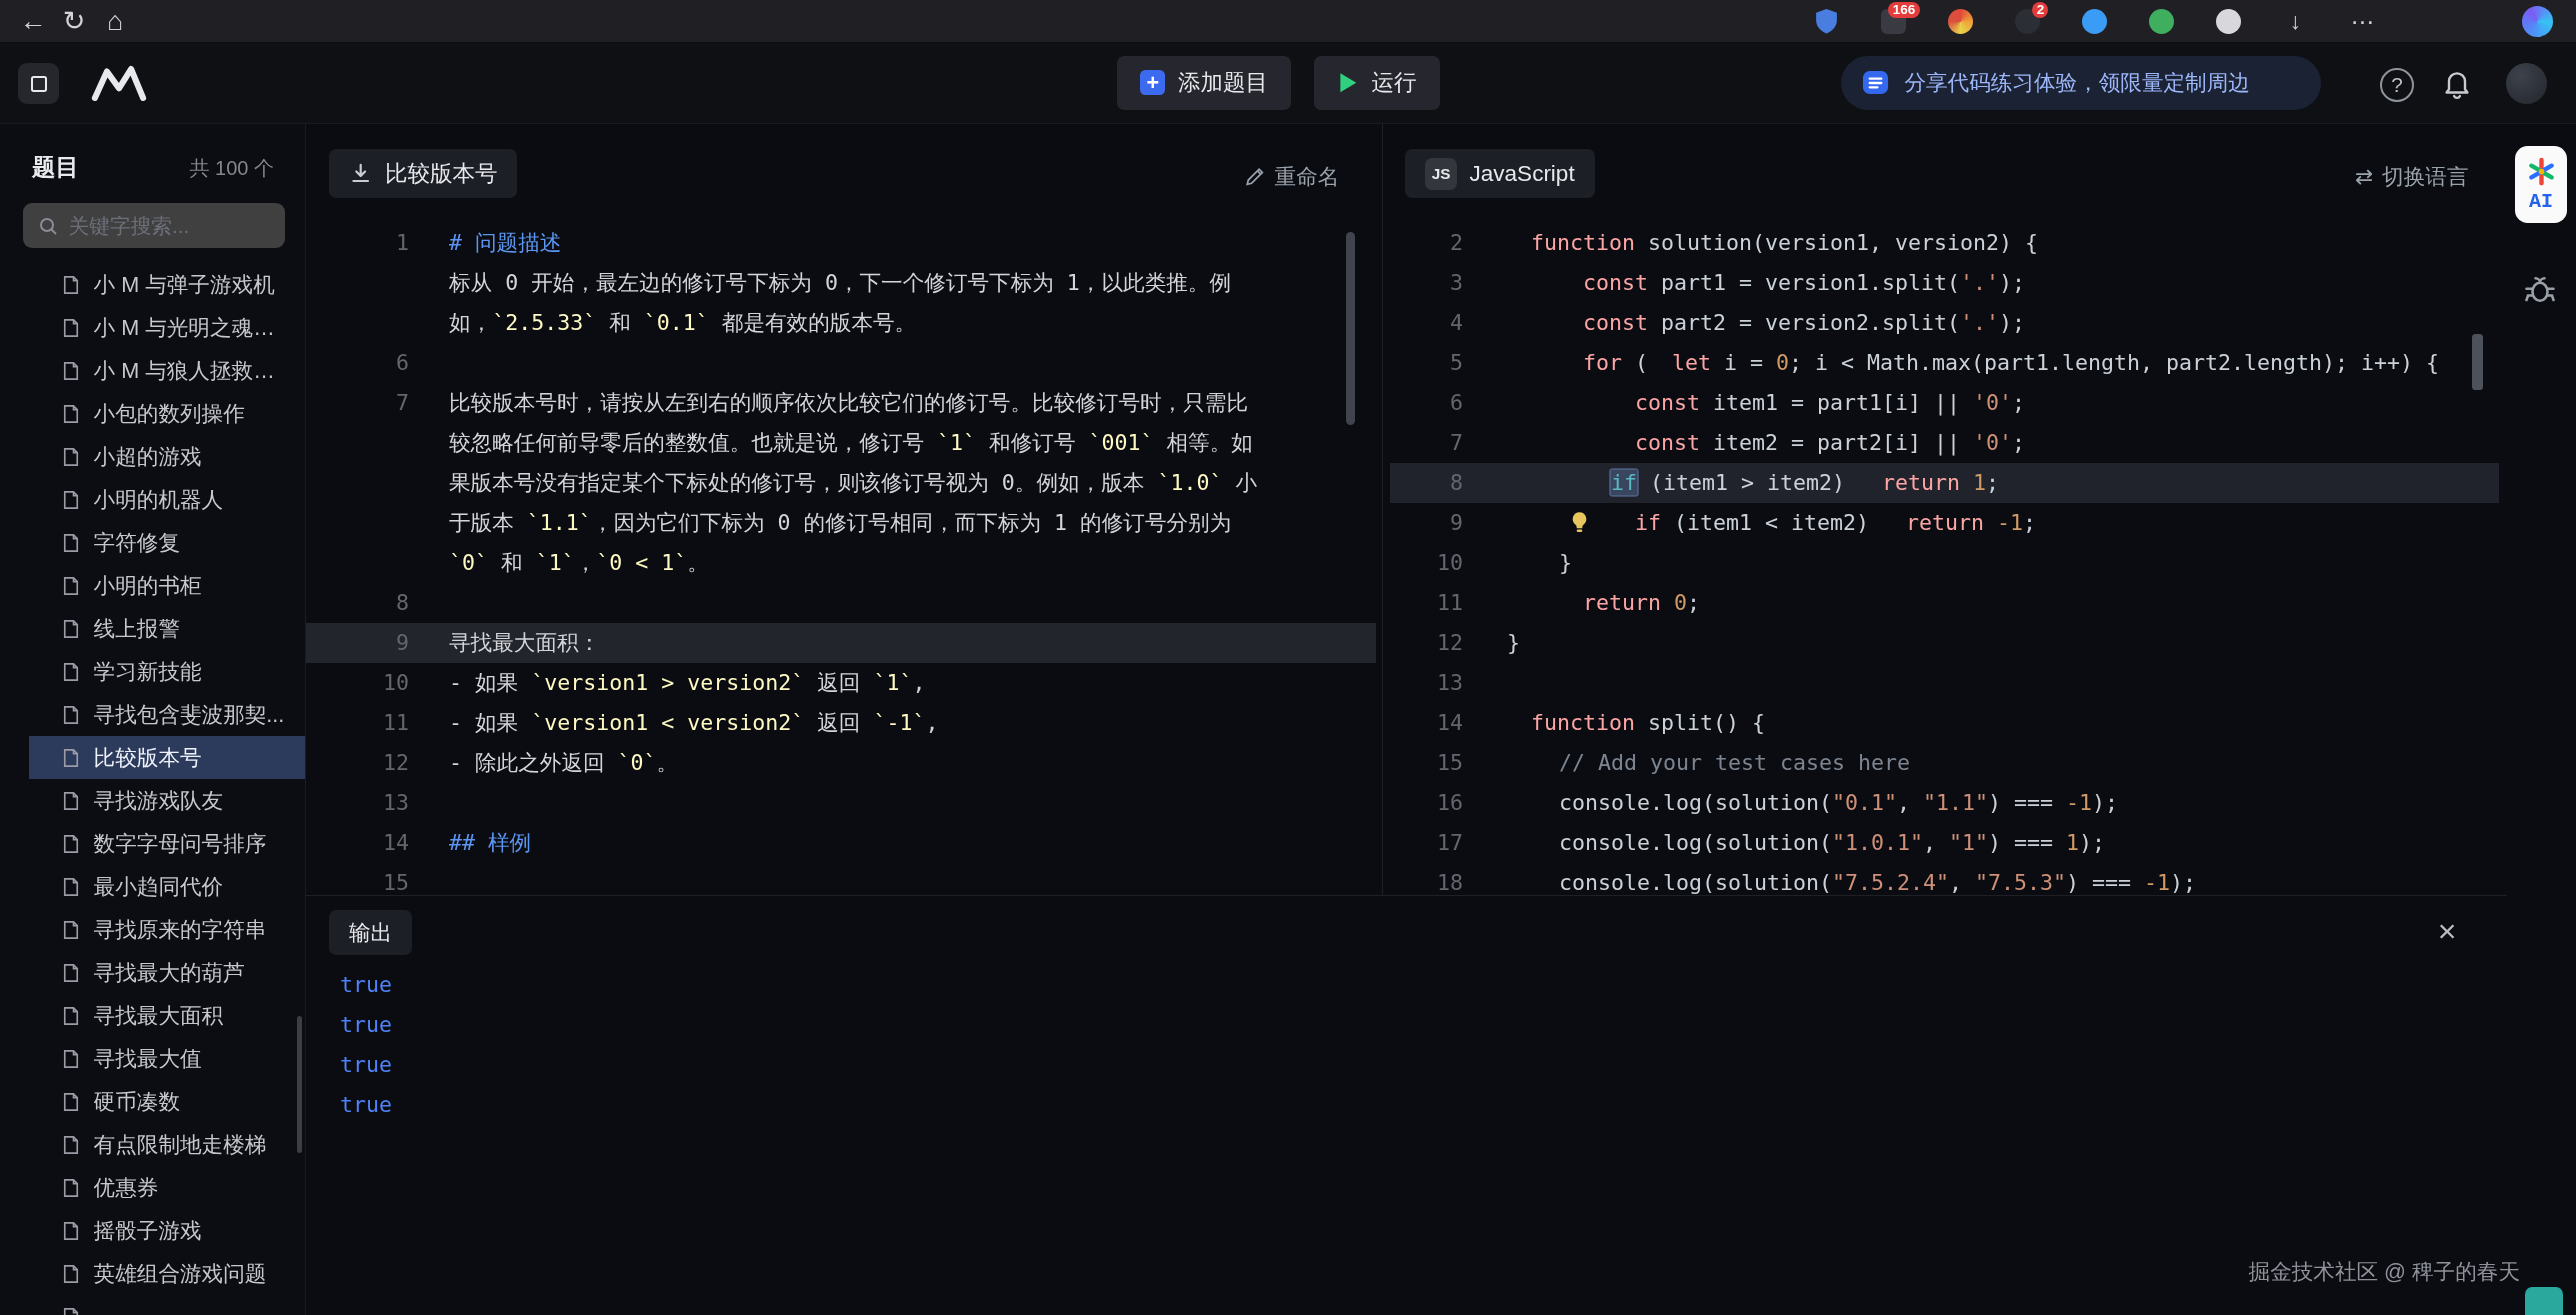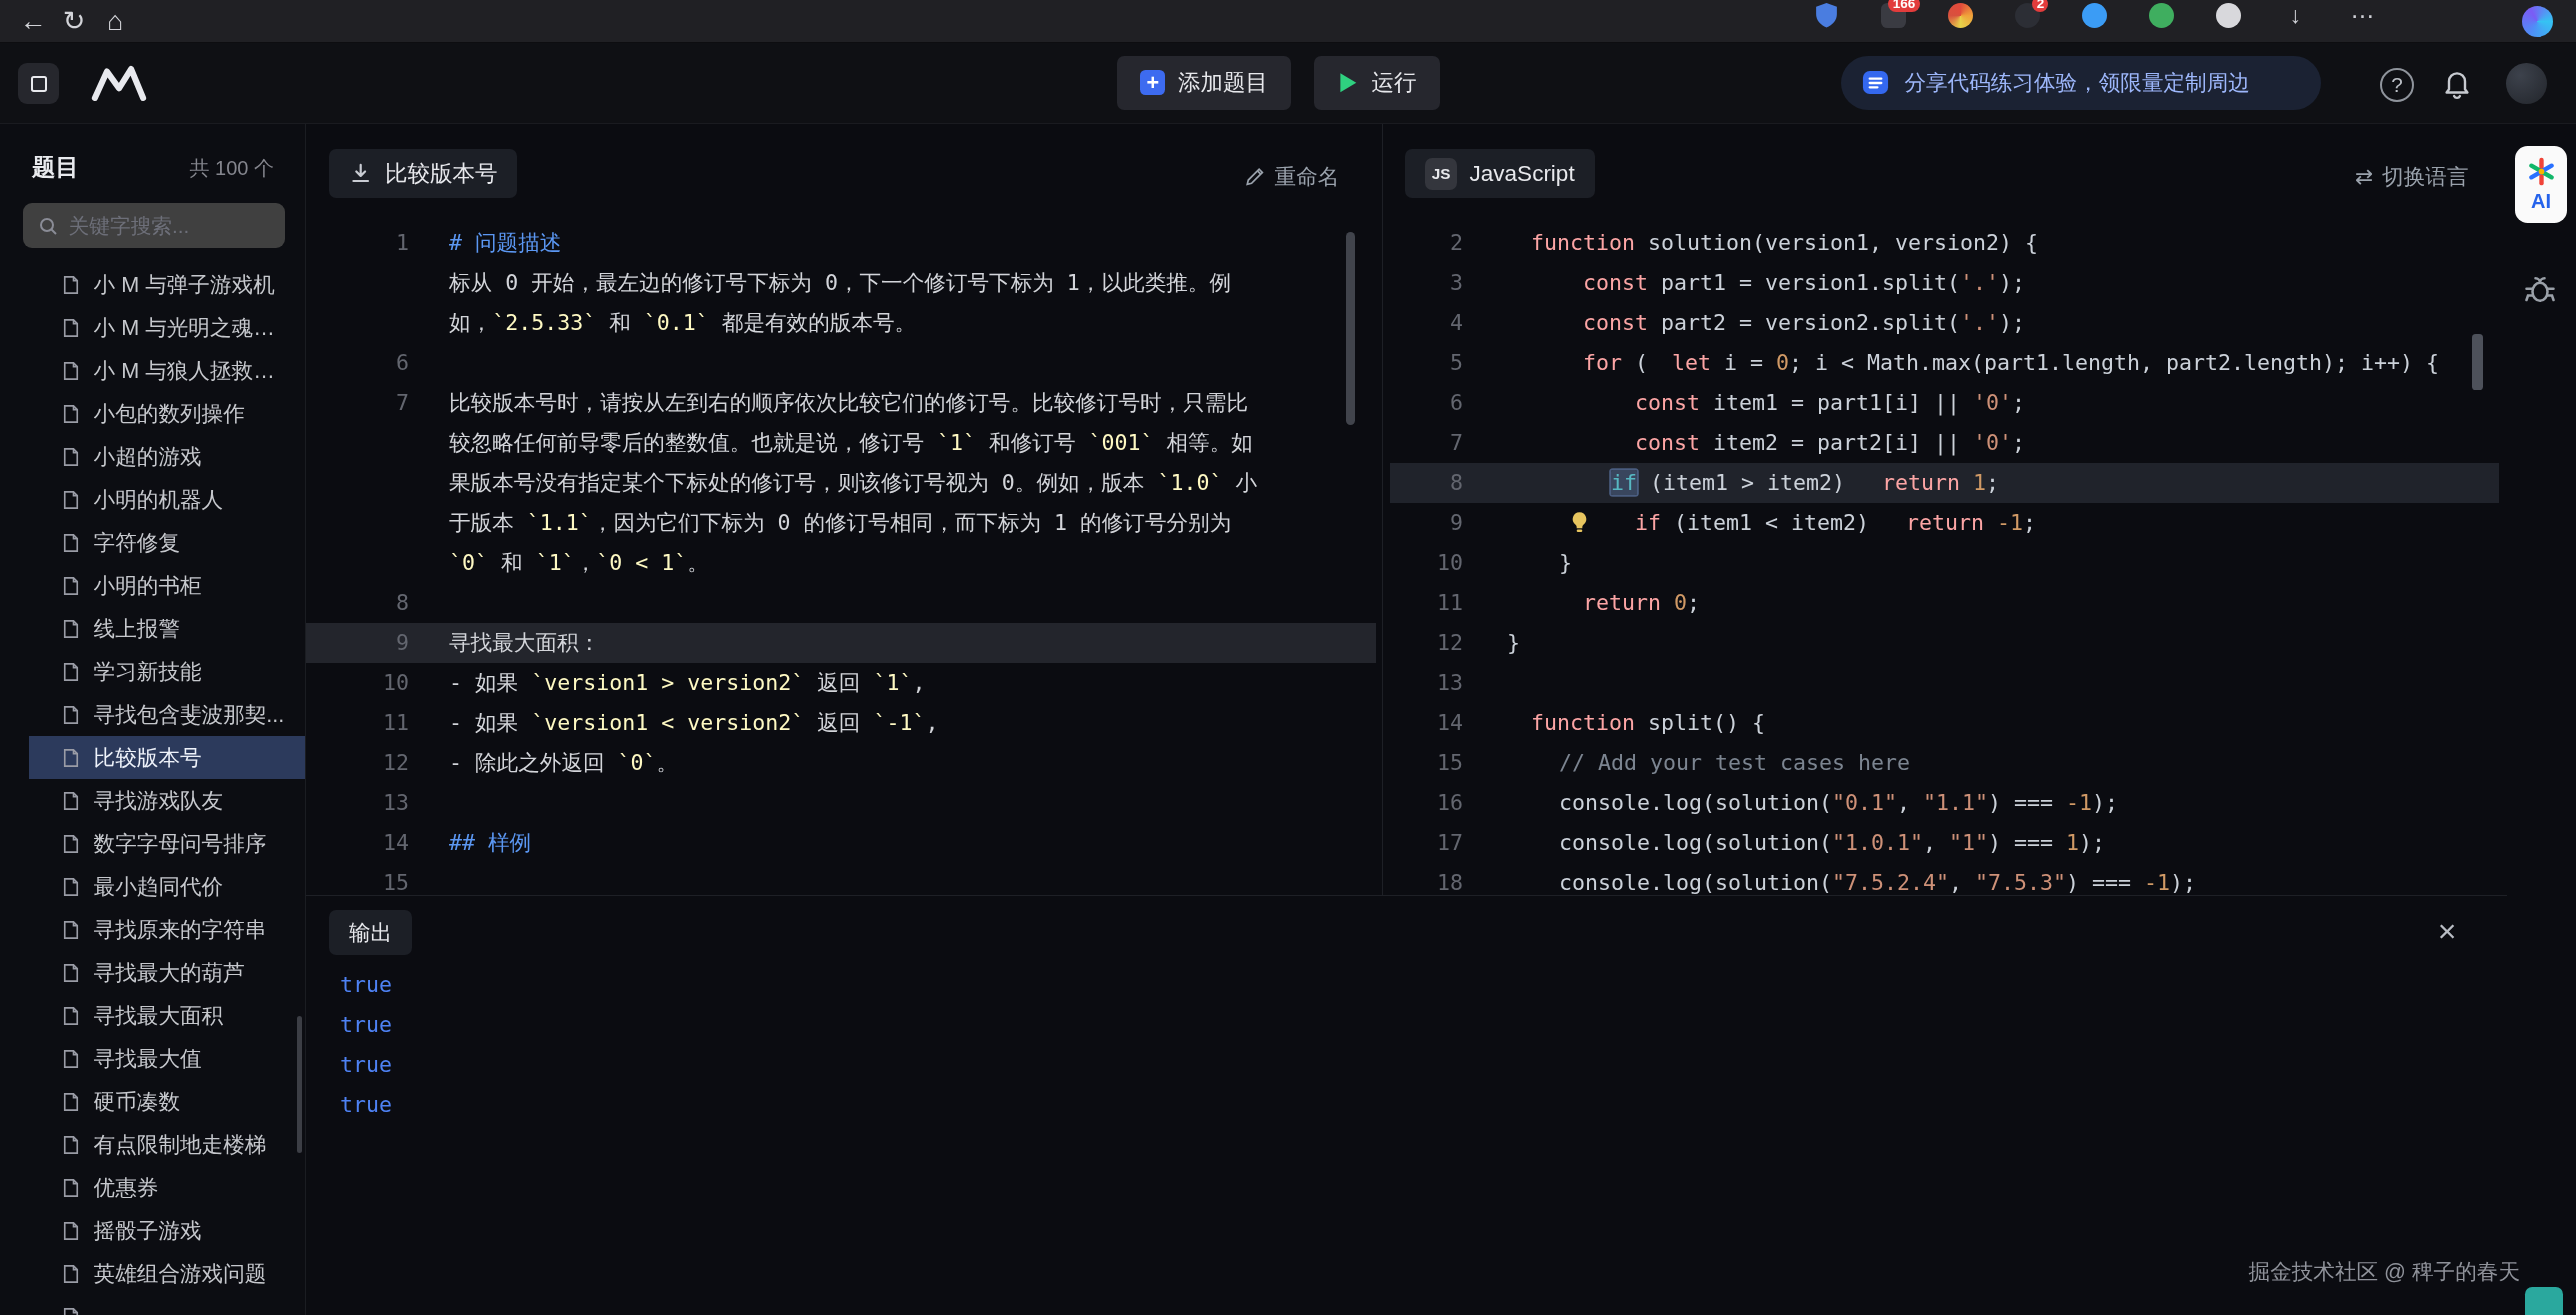--- a/index.html
+++ b/index.html
@@ -6,21 +6,21 @@
   html,body { width:2576px; height:1316px; overflow:hidden; }
   body { position:relative; background:#0a0b0f; font-family:"Liberation Sans","DejaVu Sans",sans-serif; color:#d5d6da; }
 
   
   .chrome { position:absolute; left:0; top:0; width:2576px; height:43px; background:#202024; display:flex; align-items:center; border-bottom:0.9px solid #0d0d10; z-index:5; }
   .nav-ic { width:41px; text-align:center; font-size:27px; color:#d2d3d8; flex:none; }
   .nav-ic:first-child { margin-left:12.6px; }
   .url-pill { margin-left:16px; width:1582px; height:32px; border-radius:16px; background:#2f2f36; display:flex; align-items:center; padding:0 23.4px; flex:none; }
   .url-text { font-size:20.7px; color:#d6d7dc; margin-left:12.6px; white-space:nowrap; }
   .pill-icons { margin-left:auto; display:flex; gap:40px; font-size:21.6px; color:#c4c5cc; }
-  .ext-row { position:absolute; left:1811px; top:0; height:43px; display:flex; align-items:flex-start; gap:36px; }
+  .ext-row { position:absolute; left:1811px; top:0; height:43px; display:flex; align-items:center; gap:36px; }
   .ext { position:relative; width:31px; height:31px; display:flex; align-items:center; justify-content:center; font-size:23.4px; color:#cfd0d6; }
   .ext .dot { width:25px; height:25px; border-radius:50%; }
   .ext .sq { width:25px; height:25px; border-radius:6.3px; background:#3a3b42; }
   .badge { position:absolute; top:-3.6px; right:-10.8px; background:#e23c3c; color:#fff; font-size:13.5px; line-height:16px; border-radius:8px; padding:0 4.5px; font-weight:bold; }
   .badge.round { right:-5.4px; border-radius:50%; width:16px; padding:0; text-align:center; }
   .copilot { position:absolute; left:2522px; top:6.3px; width:31px; height:31px; border-radius:50%; background:conic-gradient(from 210deg,#4f8ef7,#7b5bf5,#35c3f3,#4f8ef7); }
 
   
   .toolbar { position:absolute; left:0; top:43px; width:2576px; height:81px; background:#0f1014; border-bottom:0.9px solid #1a1b20; }
   .logo-sq { position:absolute; left:18px; top:20px; width:41px; height:41px; border-radius:9px; background:#26272d; display:flex; align-items:center; justify-content:center; }
@@ -84,21 +84,21 @@
   
   .out-tab { left:329px; top:910px; height:45px; font-size:21.6px; }
   .out-close { position:absolute; left:2427px; top:911px; width:40px; height:40px; font-size:32px; color:#b9bdc4; display:flex; align-items:center; justify-content:center; cursor:pointer; }
   .out-lines { position:absolute; left:340px; top:965px; }
   .out-line { height:40px; line-height:40px; font-family:"DejaVu Sans Mono","DejaVu Sans",monospace; font-size:21.6px; color:#4e82f4; }
 
   .watermark { position:absolute; right:56px; top:1257px; font-size:21.6px; color:#8f929a; }
   .corner-sq { position:absolute; right:12.6px; bottom:0; width:38px; height:29px; border-radius:7.2px 7.2px 0 0; background:#2aa89e; }
 
   
-  .ai-badge { position:absolute; left:2515px; top:146px; width:52px; height:77px; background:#fafafa; border-radius:12.6px; display:flex; flex-direction:column; align-items:center; justify-content:center; gap:3.6px; cursor:pointer; }
+  .ai-badge { position:absolute; left:2515px; top:146px; width:52px; height:77px; background:#fafafa; border-radius:12.6px; display:flex; flex-direction:column; align-items:center; justify-content:center; gap:3.6px; cursor:pointer;font-family:Liberation Mono, monospace; }
   .ai-label { font-size:20px; font-weight:bold; color:#2563eb; }
   .debug-btn { position:absolute; left:2522px; top:270px; cursor:pointer; }
 </style>
 </head>
 <body>
 
 <div class="chrome">
   <span class="nav-ic">←</span>
   <span class="nav-ic">↻</span>
   <span class="nav-ic">⌂</span>

